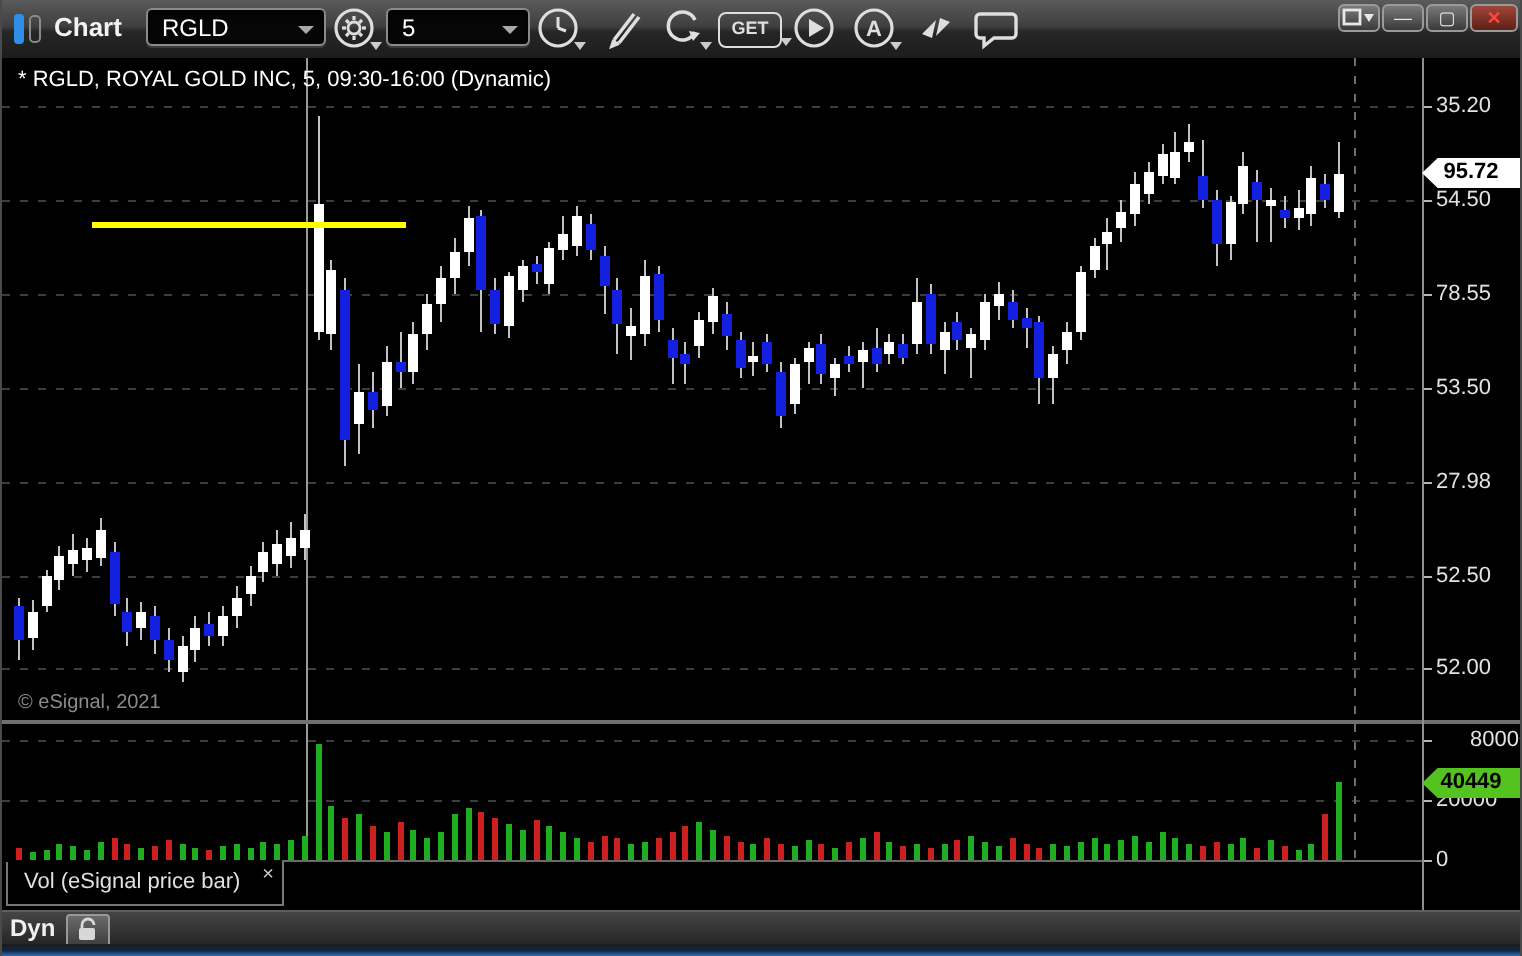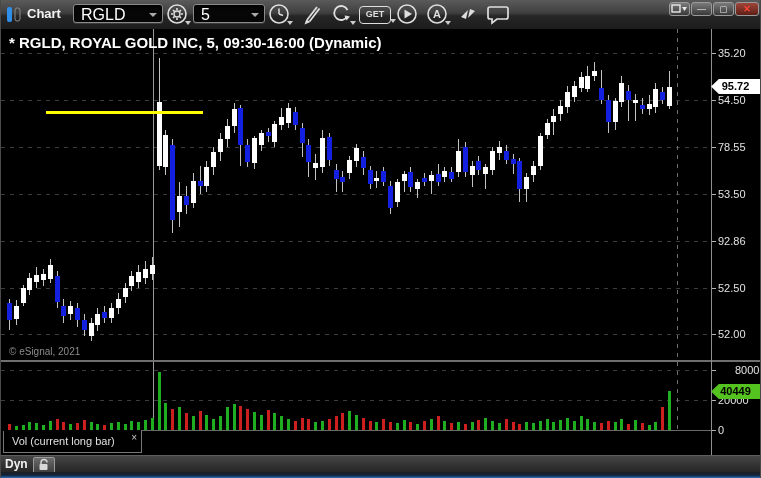--- a/index.html
+++ b/index.html
@@ -5,31 +5,31 @@
   html,body{margin:0;padding:0;background:#101010;}
   #stage{position:relative;width:761px;height:478px;background:#000;overflow:hidden;
          font-family:"Liberation Sans",sans-serif;border-left:1px solid #4a4a4a;border-right:1px solid #4a4a4a;box-sizing:border-box;}
   .abs{position:absolute;}
   
   #titlebar{position:absolute;left:0;top:0;width:761px;height:29px;
     background:linear-gradient(180deg,#5a5a5a 0%,#3f3f3f 45%,#262626 55%,#1c1c1c 100%);
     border-bottom:1px solid #000;}
   #app-title{position:absolute;left:26px;top:6px;color:#f2f2f2;font-size:13px;font-weight:bold;}
   .sym-box{position:absolute;top:4px;height:19px;background:#060606;border:1px solid #8a8a8a;border-radius:3px;
-    color:#fff;font-size:16px;line-height:19px;padding-left:7px;box-sizing:border-box;
+    color:#fff;font-size:12px;line-height:19px;padding-left:7px;box-sizing:border-box;
     box-shadow:inset 0 2px 3px #000, 0 1px 0 rgba(255,255,255,.12);}
   .box-caret{position:absolute;right:5px;top:8px;width:0;height:0;border-left:4px solid transparent;border-right:4px solid transparent;border-top:4px solid #aaa;}
   .tool-btn{position:absolute;top:3px;width:22px;height:22px;cursor:pointer;}
   .mini-caret{position:absolute;width:0;height:0;border-left:3px solid transparent;border-right:3px solid transparent;border-top:4px solid #ccc;right:-3px;bottom:0;}
   .winbtn{position:absolute;top:2px;height:14px;width:21px;border:1px solid #9a9a9a;border-radius:3px;box-sizing:border-box;
     background:linear-gradient(180deg,#7a7a7a,#3a3a3a);color:#e8e8e8;font-size:9px;line-height:12px;text-align:center;cursor:pointer;}
   #close-btn{background:linear-gradient(180deg,#a0463a,#5d1f16);color:#ff4538;font-weight:bold;width:24px;}
   
   #chart-bg{position:absolute;left:0;top:29px;width:761px;height:426px;background:#000;}
-  #chart-header{position:absolute;left:8px;top:34px;color:#fff;font-size:15px;font-weight:bold;}
+  #chart-header{position:absolute;left:8px;top:34px;color:#fff;font-size:11px;font-weight:normal;}
   #watermark{position:absolute;left:8px;top:346px;color:#8b8b8b;font-size:10px;}
   .hgrid{position:absolute;height:1px;background:repeating-linear-gradient(90deg,#3d3d3d 0 4px,transparent 4px 9px);}
   .vline-solid{position:absolute;width:1px;background:#9a9a9a;}
   .vline-dash{position:absolute;width:1px;background:repeating-linear-gradient(180deg,#6e6e6e 0 4px,transparent 4px 9px);}
   .tick{position:absolute;width:5px;height:1px;background:#b5b5b5;}
   .axis-label{position:absolute;color:#e2e2e2;font-size:11px;}
   .time-label{position:absolute;top:457px;width:56px;text-align:center;color:#cfcfcf;font-size:11px;}
   .candle-wick{position:absolute;width:1px;background:#c2c2c2;}
   .candle-body{position:absolute;width:5px;}
   .vol-bar{position:absolute;width:3px;}
@@ -178,21 +178,21 @@
       <div class="tick" style="left: 710px; top: 100px;"></div>
       <div class="axis-label" style="left: 717px; top: 94px;">54.50</div>
       <div class="hgrid" style="left: 0px; top: 147px; width: 710px;"></div>
       <div class="tick" style="left: 710px; top: 147px;"></div>
       <div class="axis-label" style="left: 717px; top: 141px;">78.55</div>
       <div class="hgrid" style="left: 0px; top: 194px; width: 710px;"></div>
       <div class="tick" style="left: 710px; top: 194px;"></div>
       <div class="axis-label" style="left: 717px; top: 188px;">53.50</div>
       <div class="hgrid" style="left: 0px; top: 241px; width: 710px;"></div>
       <div class="tick" style="left: 710px; top: 241px;"></div>
-      <div class="axis-label" style="left: 717px; top: 235px;">92.86</div>
+      <div class="axis-label" style="left: 717px; top: 235px;">27.98</div>
       <div class="hgrid" style="left: 0px; top: 288px; width: 710px;"></div>
       <div class="tick" style="left: 710px; top: 288px;"></div>
       <div class="axis-label" style="left: 717px; top: 282px;">52.50</div>
       <div class="hgrid" style="left: 0px; top: 334px; width: 710px;"></div>
       <div class="tick" style="left: 710px; top: 334px;"></div>
       <div class="axis-label" style="left: 717px; top: 328px;">52.00</div>
       <div class="hgrid" style="left: 0px; top: 370px; width: 710px;"></div>
       <div class="tick" style="left: 710px; top: 370px;"></div>
       <div class="axis-label" style="left: 734px; top: 364px;">80000</div>
       <div class="hgrid" style="left: 0px; top: 400px; width: 710px;"></div>
@@ -511,21 +511,21 @@
   <div id="watermark">© eSignal, 2021</div>
 
   <div id="pane-divider"></div>
   <div id="axis-line"></div>
   <div id="shelf-line"></div>
 
   <div class="badge" id="price-badge" style="top: 79px; background: rgb(255, 255, 255);">95.72</div>
   <div class="badge" id="volume-badge" style="top: 384px; background: rgb(84, 195, 31);">40449</div>
 
   <div id="vol-tab">
-    <span id="vol-tab-label">Vol (current long bar)</span>
+    <span id="vol-tab-label">Vol (eSignal price bar)</span>
     <span id="vol-tab-close">×</span>
   </div>
 
   <div id="bottom-bar"></div>
   <div id="dyn-label">Dyn</div>
   <div id="lock-btn">
     <svg width="18" height="13" style="margin:0 auto;">
       <path d="M6 6 V4.5 a3 3 0 0 1 6 0" fill="none" stroke="#d8d8d8" stroke-width="1.4"></path>
       <rect x="4.5" y="6" width="8" height="6" rx="1" fill="#d8d8d8"></rect>
     </svg>

